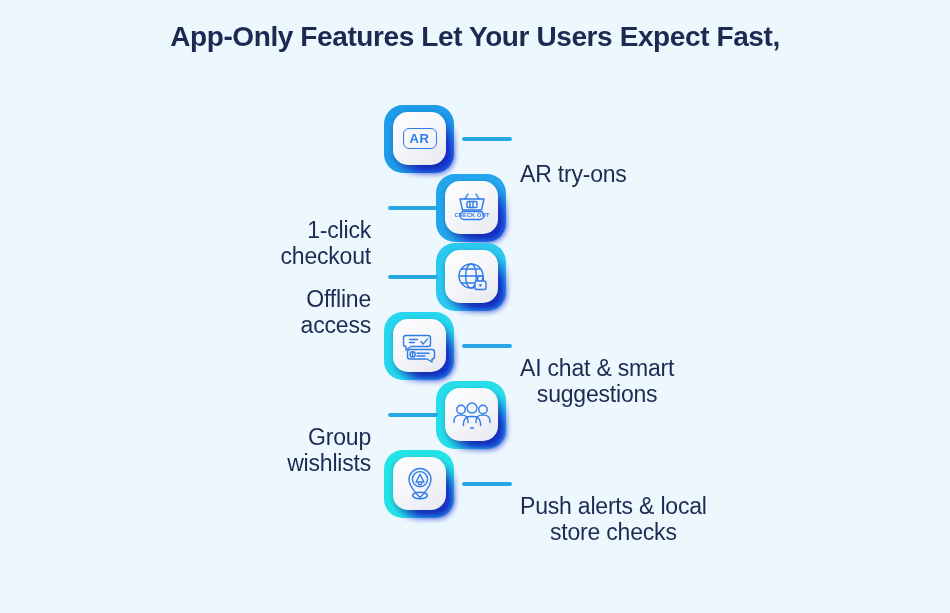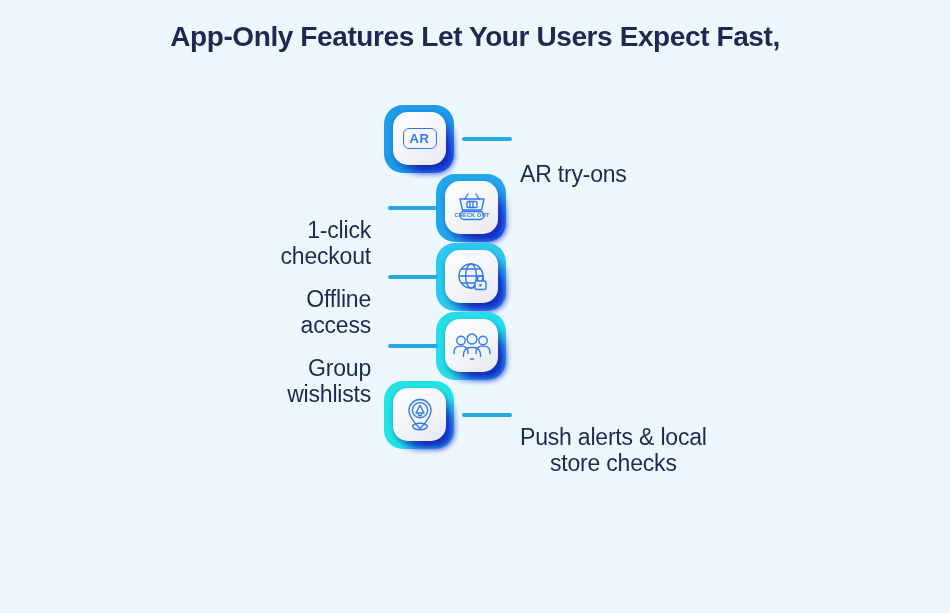--- a/index.html
+++ b/index.html
@@ -210,20 +210,42 @@
           </g>
           <circle cx="26.5" cy="26.2" r="1.3" fill="#2F7BE8"></circle>
         </svg>
       </div>
     </div>
     <div class="connector"></div>
     <div class="label">Offline
 access</div>
   </div>
 
+  <div class="row left-icon">
+    <div class="tile-wrap">
+      <div class="tile" style="background:#27D6EC;"></div>
+      <div class="tile-shadow"></div>
+      <div class="chip">
+        <svg width="38" height="34" viewBox="0 0 38 34">
+          <g fill="none" stroke="#2F7BE8" stroke-width="1.4" stroke-linecap="round" stroke-linejoin="round">
+            <path d="M5 6.5 h22 a2.5 2.5 0 0 1 2.5 2.5 v6 a2.5 2.5 0 0 1 -2.5 2.5 h-17 l-5 3.5 v-3.5 a2.5 2.5 0 0 1 -2.5 -2.5 v-6 a2.5 2.5 0 0 1 2.5 -2.5 z"></path>
+            <path d="M8.5 10.5 h8 M8.5 13.5 h5"></path>
+            <path d="M20 12.6 l2.2 2.3 l4.3 -5"></path>
+            <path d="M31 20.5 h-22 a2.5 2.5 0 0 0 -2.5 2.5 v4.5 a2.5 2.5 0 0 0 2.5 2.5 h17 l5 3 v-3 a2.5 2.5 0 0 0 2.5 -2.5 v-4.5 a2.5 2.5 0 0 0 -2.5 -2.5 z"></path>
+            <path d="M16 24.2 h12 M16 27 h8"></path>
+            <circle cx="11.6" cy="25.4" r="2.6"></circle>
+            <path d="M11.6 23.6 v3.6"></path>
+          </g>
+        </svg>
+      </div>
+    </div>
+    <div class="connector"></div>
+    <div class="label">AI chat &amp; smart
+suggestions</div>
+  </div>
 
   <div class="row right-icon">
     <div class="tile-wrap">
       <div class="tile" style="background:#26DEEA;"></div>
       <div class="tile-shadow"></div>
       <div class="chip">
         <svg width="40" height="30" viewBox="0 0 40 30">
           <g fill="none" stroke="#2F7BE8" stroke-width="1.4" stroke-linecap="round" stroke-linejoin="round">
             <circle cx="9" cy="9.5" r="4.2"></circle>
             <path d="M2 22.5 v-1.8 a5.6 5.6 0 0 1 5.6 -5.6 h2.8 a5.6 5.6 0 0 1 5.6 5.6 v1.8"></path>

